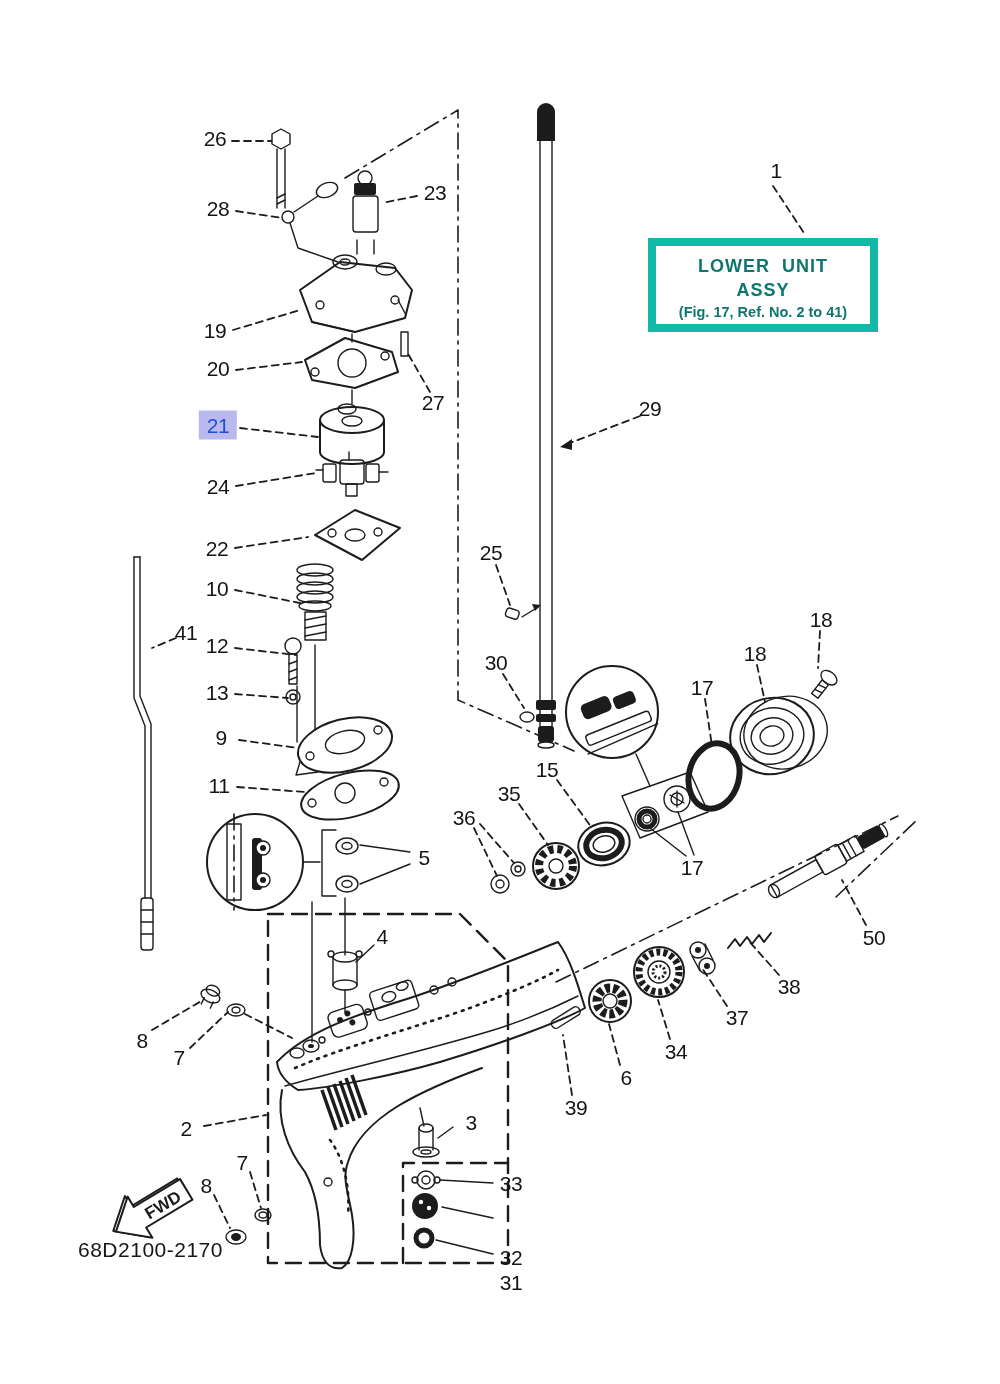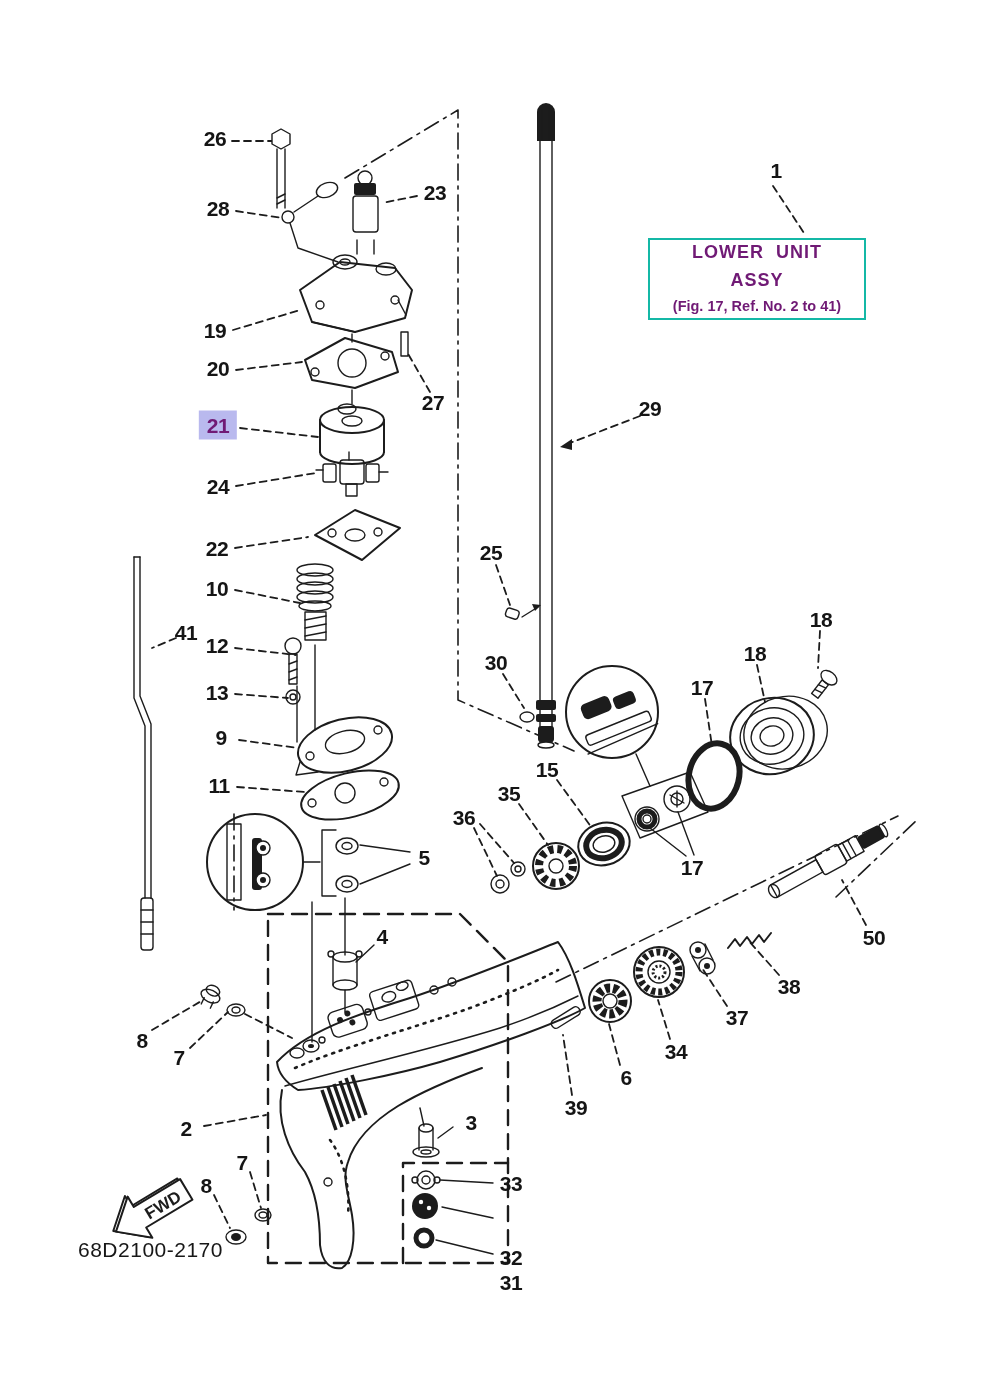--- a/index.html
+++ b/index.html
@@ -7,26 +7,26 @@
          font-family:"Liberation Sans",sans-serif;}
   svg.art{position:absolute;left:0;top:0;}
   svg .ln{stroke:#1c1c1c;fill:none;stroke-width:2;stroke-linecap:round;stroke-linejoin:round;}
   svg .thin{stroke-width:1.4;}
   svg .f{fill:#1c1c1c;stroke:none;}
   svg .w{fill:#ffffff;}
   svg .dash{stroke-dasharray:7 5;stroke-width:1.8;}
   svg .phantom{stroke-dasharray:16 6 3 6;stroke-width:1.6;}
   svg .dashbox{stroke-dasharray:15 9;stroke-width:2.4;}
   svg .dots{stroke-dasharray:2 6;stroke-width:2.6;}
-  .co{position:absolute;transform:translate(-50%,-50%);font-size:21px;font-weight:bold;
+  .co{position:absolute;transform:translate(-50%,-50%);font-size:21px;font-weight:normal;
       color:#151515;letter-spacing:-0.5px;white-space:nowrap;line-height:1;}
-  .co.hl{background:#b9b9ee;padding:4px 8px;color:#701a75;}
+  .co.hl{background:#b9b9ee;padding:4px 8px;color:#1d4ed8;}
   .titlebox{position:absolute;left:648px;top:238px;width:214px;height:78px;
-      border:2px solid #14b8a6;display:flex;flex-direction:column;justify-content:space-between;
-      align-items:center;text-align:center;color:#701a75;background:#fff;}
+      border:8px solid #14b8a6;display:flex;flex-direction:column;justify-content:flex-end;
+      align-items:center;text-align:center;color:#0f766e;background:#fff;}
   .titlebox .l1,.titlebox .l2{font-size:18px;font-weight:bold;letter-spacing:1px;white-space:pre;line-height:1.35;}
   .titlebox .l3{font-size:14.5px;font-weight:bold;letter-spacing:0px;line-height:1.5;white-space:pre;}
   .partcode{position:absolute;left:78px;top:1238px;font-size:21px;font-weight:normal;
       color:#171717;letter-spacing:0.5px;}
 </style>
 </head>
 <body>
 
 <div class="stage">
 

